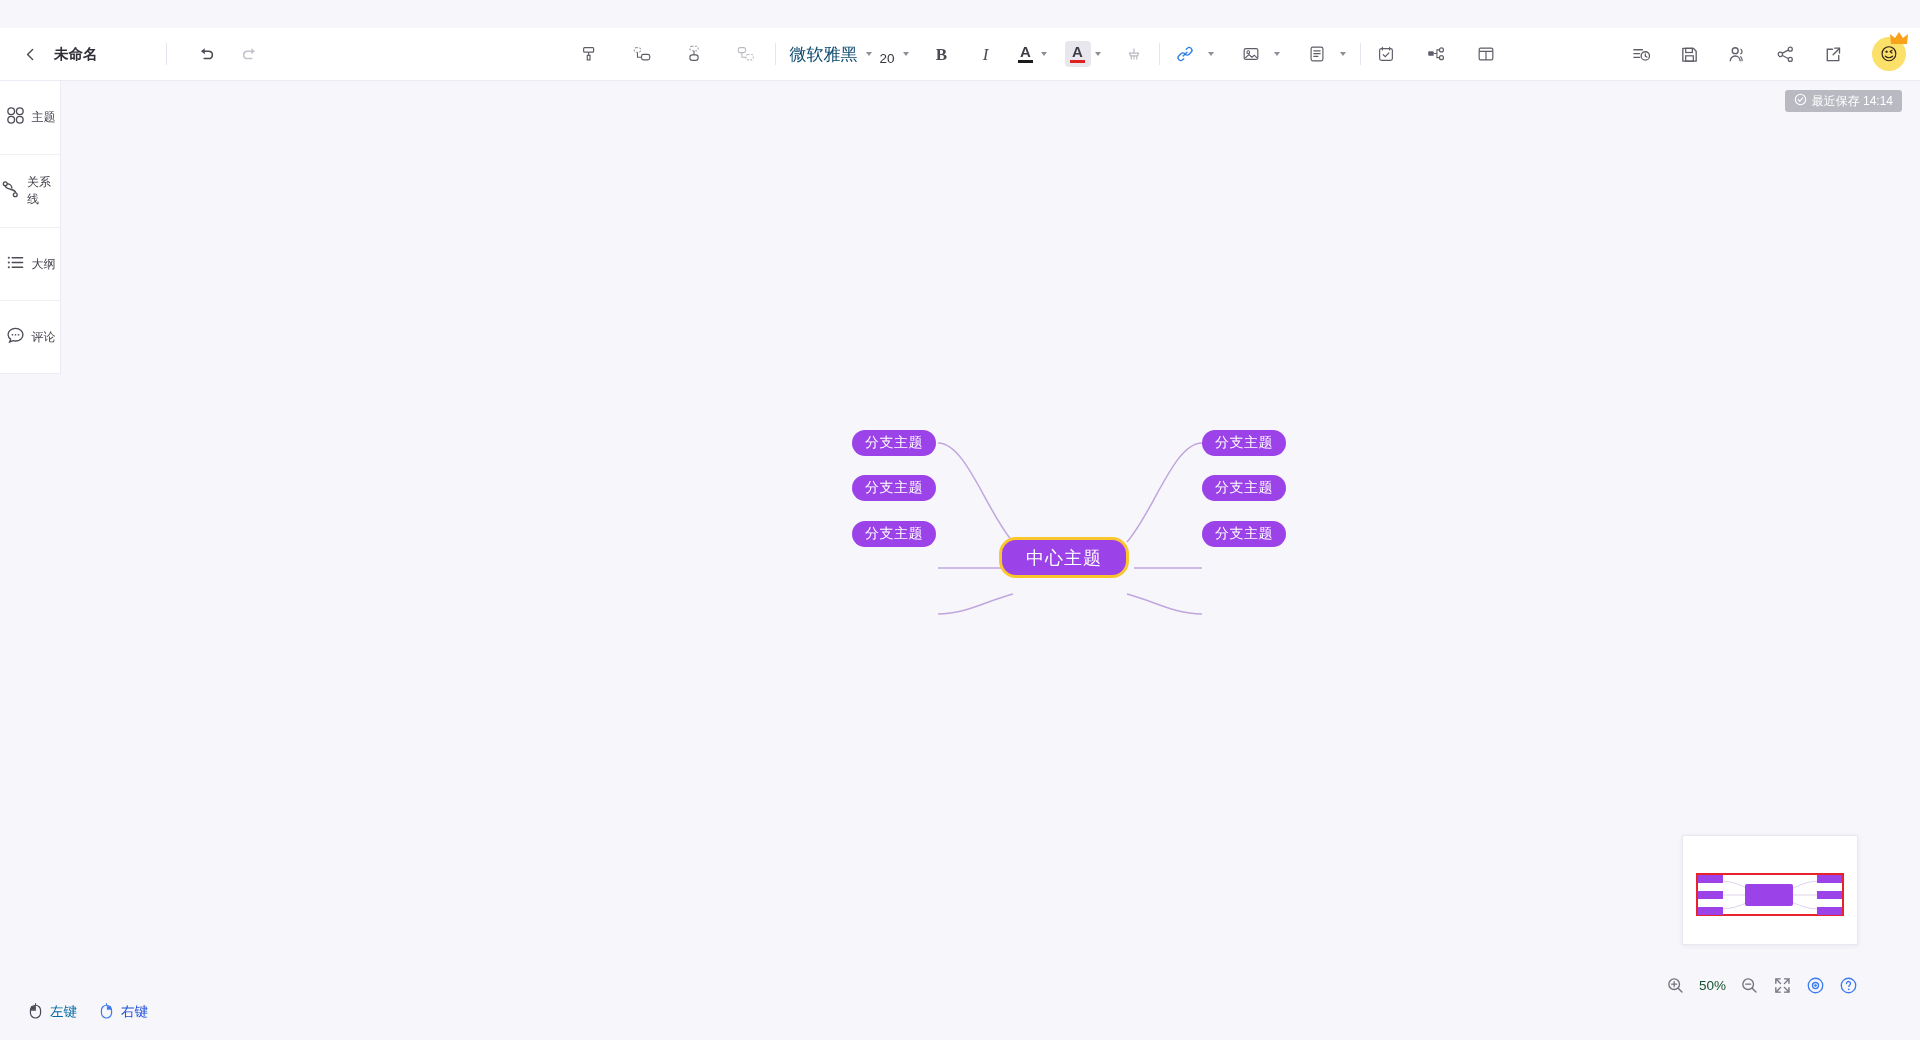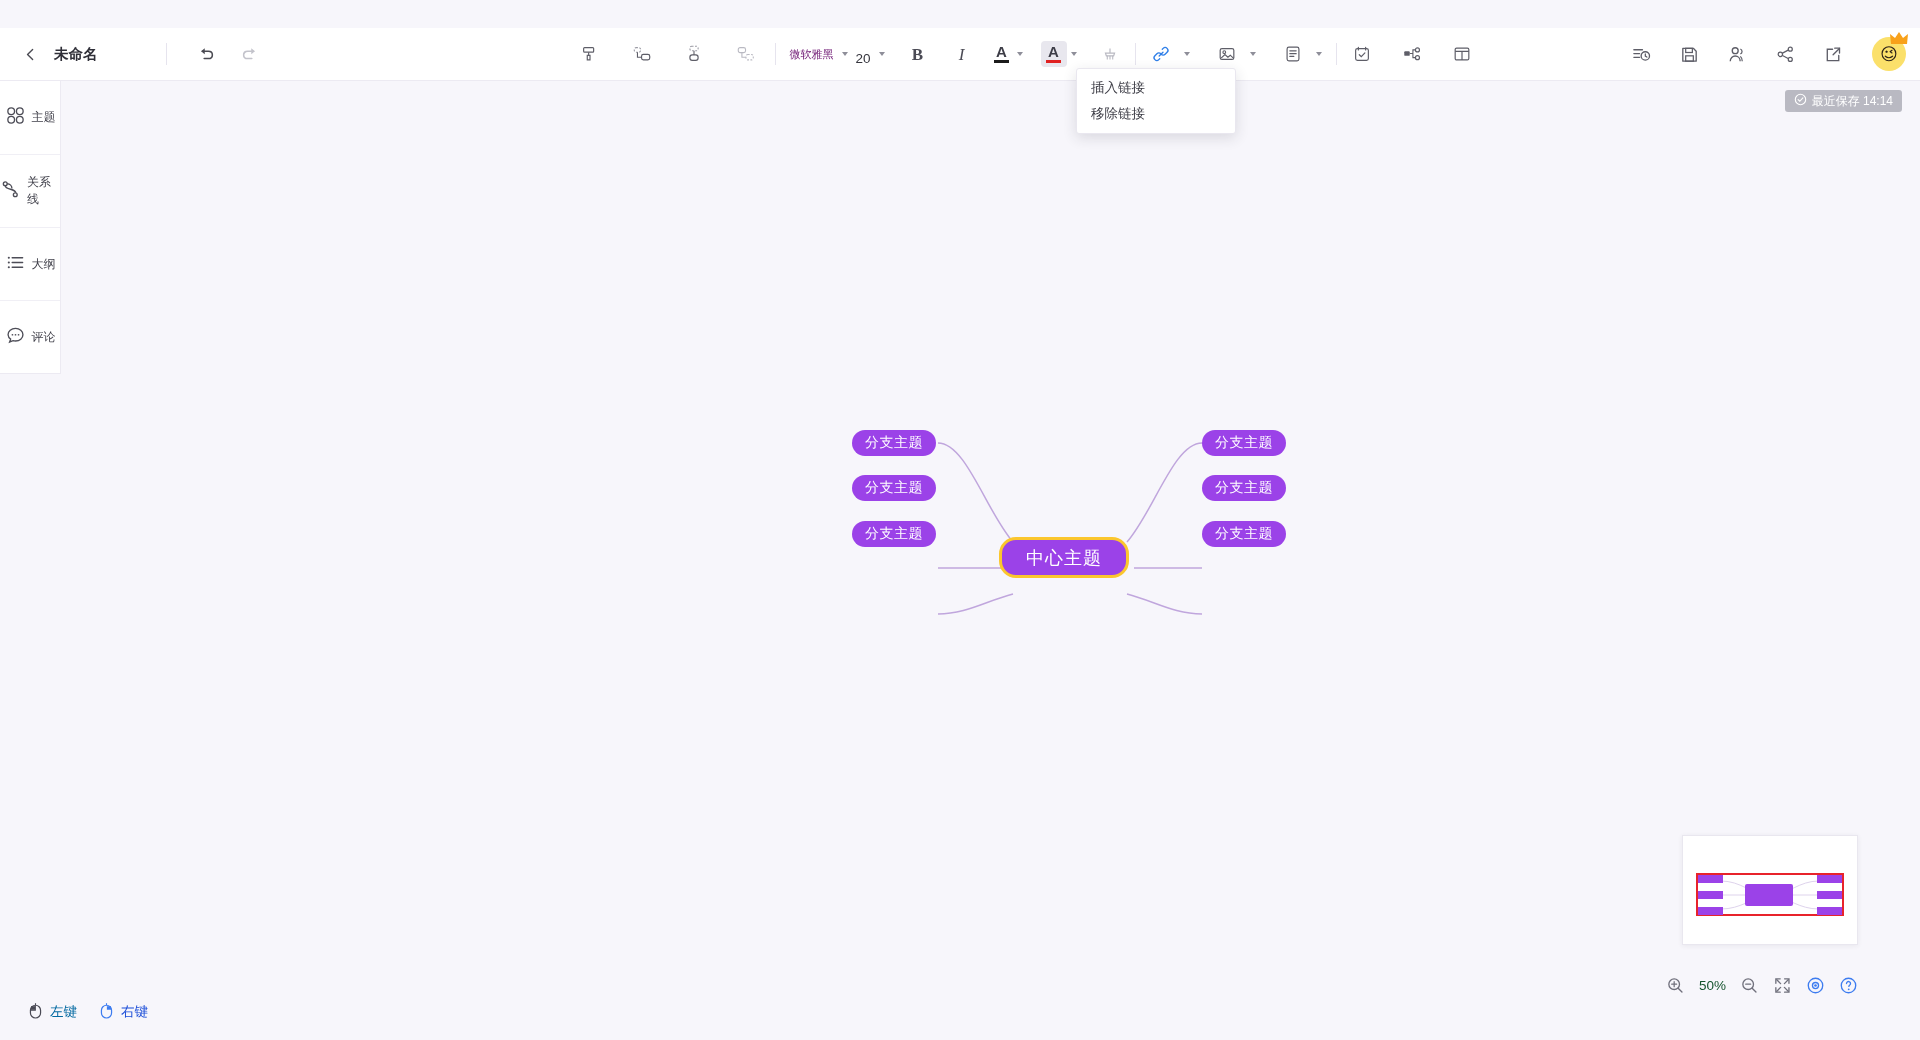--- a/index.html
+++ b/index.html
@@ -56,21 +56,21 @@
     color: #5e5e68; border-radius: 4px;
   }
   .group-undo { margin-left: 58px; display: flex; align-items: center; gap: 14px; }
   .grp { display: flex; align-items: center; }
   .caret {
     width: 0; height: 0; border-left: 3.5px solid transparent;
     border-right: 3.5px solid transparent; border-top: 4px solid #8e8e99;
   }
   .caret-btn { width: 14px; height: 28px; display: flex; align-items: center; justify-content: center; }
   .font-name {
-    font-size: 11px; color: #701a75; padding: 0 4px;
+    font-size: 17px; color: #0c4a6e; padding: 0 4px;
   }
   .font-size {
     font-size: 13.5px; color: #35353d; padding: 0 4px; min-width: 20px; text-align: center; margin-top: 8px;
   }
   .tb-letter { font-size: 17px; color: #4b4b55; line-height: 1; }
   .tb-letter.bold { font-weight: bold; font-family: "Liberation Serif", serif; }
   .tb-letter.ital { font-style: italic; font-family: "Liberation Serif", serif; }
   .colorA {
     display: flex; flex-direction: column; align-items: center; justify-content: center;
     width: 22px; height: 26px;
@@ -382,24 +382,20 @@
         <span class="crown">
           <svg width="20" height="16" viewBox="0 0 20 16">
             <path d="M2 14L1 4l5 4 4-6 4 6 5-4-1 10z" fill="#f8a11a"></path>
           </svg>
         </span>
         <span class="face">😉</span>
       </div>
     </div>
   </div>
 
-  <div class="dropdown">
-    <div class="dd-item">插入链接</div>
-    <div class="dd-item">移除链接</div>
-  </div>
 
   <div class="sidebar">
     <div class="sb-item">
       <span>
         <svg width="21" height="21" viewBox="0 0 22 22" fill="none">
           <rect x="3" y="3" width="7" height="7" rx="3.5" stroke="#4d4d57" stroke-width="1.4"></rect>
           <rect x="12" y="3" width="7" height="7" rx="3.5" stroke="#4d4d57" stroke-width="1.4"></rect>
           <rect x="3" y="12" width="7" height="7" rx="3.5" stroke="#4d4d57" stroke-width="1.4"></rect>
           <rect x="12" y="12" width="7" height="7" rx="3.5" stroke="#4d4d57" stroke-width="1.4"></rect>
         </svg>

